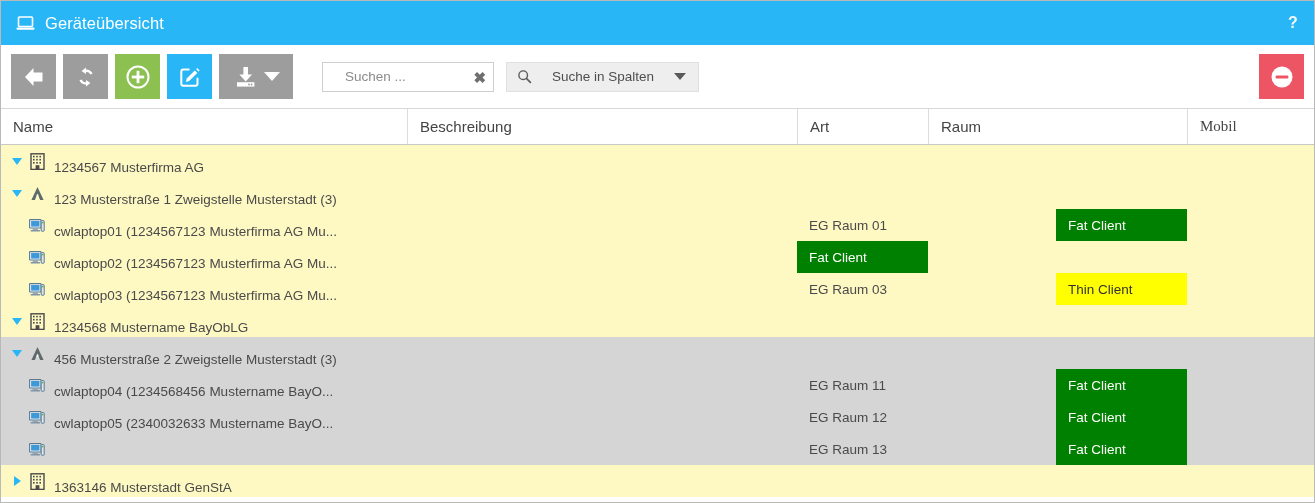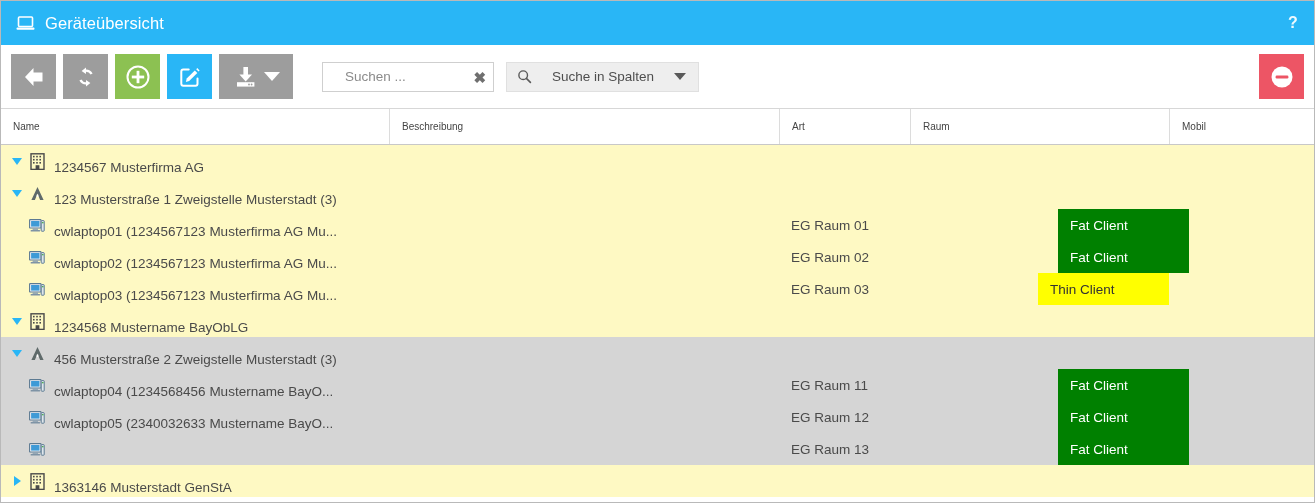--- a/index.html
+++ b/index.html
@@ -167,54 +167,54 @@
     height: 36px;
     border-bottom: 1px solid #c8c8c8;
     background: #ffffff;
     box-sizing: border-box;
   }
   .hcell {
     box-sizing: border-box;
     padding: 0 0 0 12px;
     display: flex;
     align-items: center;
-    font-size: 10px;
+    font-size: 15px;
     color: #444444;
     border-left: 1px solid #dcdcdc;
     white-space: nowrap;
     overflow: hidden;
     text-align: center;
   }
   .hcell:first-child { border-left: 0; }
 
   .c-name { width: 388px; flex: 0 0 388px; }
-  .c-desc { width: 390px; flex: 0 0 390px; }
+  .c-desc { width: 390px; flex: 0 0 390px; margin-left: 18px; }
   .c-raum { width: 259px; flex: 0 0 259px; }
   .c-art  { width: 131px; flex: 0 0 131px; }
-  .c-mob  { flex: 1 1 auto; }
+  .c-mob  { flex: 1 1 auto; font-family: Liberation Serif, serif; }
 
   .trow {
     display: flex;
     height: 32px;
     box-sizing: border-box;
   }
   .trow.sel { background: #d5d5d5; }
   .cell {
     box-sizing: border-box;
     display: flex;
     align-items: center;
     font-size: 13.5px;
     color: #4a4a4a;
     white-space: nowrap;
     overflow: hidden;
     padding-left: 12px;
   }
   .cell.name-cell { padding-left: 8px; }
   .cell.art-cell { padding-left: 12px; }
-  .cell.art-cell.green  { background: #008000; color: #ffffff; margin-left: 20px; }
+  .cell.art-cell.green  { background: #008000; color: #ffffff; }
   .cell.art-cell.yellow { background: #ffff00; color: #333333; }
 
   .tri {
     width: 16px;
     flex: 0 0 16px;
     display: flex;
     align-items: center;
     justify-content: center;
     cursor: pointer;
   }
@@ -413,21 +413,20 @@
                 <rect x="2.1" y="3" width="8.4" height="5.6" fill="#3e9ad6"></rect>
                 <rect x="3.6" y="10.4" width="5.4" height="1.5" fill="#8fa3b3"></rect>
                 <rect x="1.6" y="12" width="9.4" height="1.5" rx="0.5" fill="#7e93a5"></rect>
                 <rect x="12.2" y="2.6" width="3" height="10.6" rx="0.6" fill="#dfe6ec" stroke="#5c7a92" stroke-width="1"></rect>
                 <rect x="13" y="4" width="1.5" height="1.3" fill="#4caf50"></rect>
               </svg>
             </span>
             <span class="row-label">cwlaptop02 (1234567123 Musterfirma AG Mu...</span>
           </div>
           <div class="cell c-desc"></div>
-          <div class="cell c-raum">EG Raum 02</div>
           <div class="cell c-art art-cell green">Fat Client</div>
           <div class="cell c-mob"></div>
         </div>
         <div class="trow">
           <div class="cell name-cell c-name ind-2">
             <span class="tri"></span>
             <span class="row-icon">
               <svg width="16" height="15" viewBox="0 0 16 15" aria-hidden="true">
                 <rect x="0.6" y="1.6" width="11.4" height="8.4" rx="0.6" fill="#f2f5f8" stroke="#5c7a92" stroke-width="1.1"></rect>
                 <rect x="2.1" y="3" width="8.4" height="5.6" fill="#3e9ad6"></rect>

